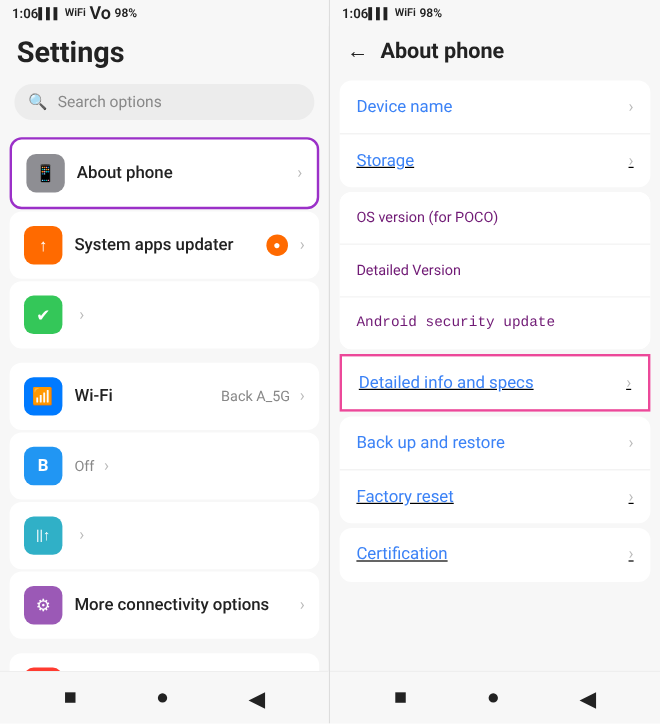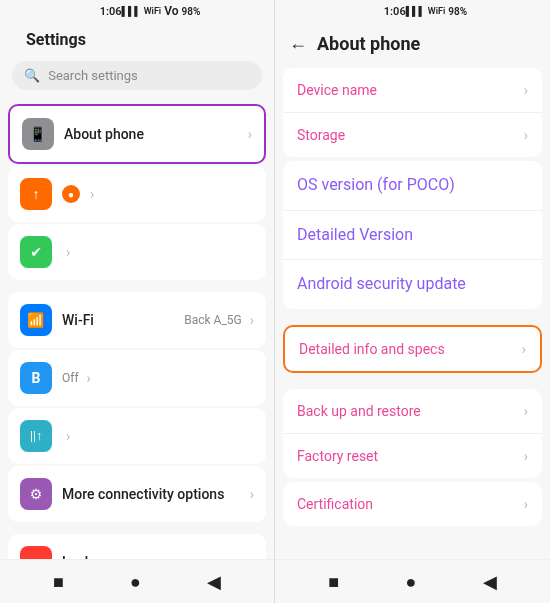--- a/index.html
+++ b/index.html
@@ -29,29 +29,28 @@
       height: 100%;
       background: #f7f7f7;
       display: flex;
       flex-direction: column;
       overflow: hidden;
     }
 
     
     .status-bar {
       display: flex;
-      justify-content: center;
+      justify-content: flex-start;
       align-items: center;
       padding: 4px 10px;
       background: #f7f7f7;
       font-size: 11px;
       font-weight: 600;
       color: #222;
       height: 22px;
-      margin-left: 26px;
     }
     .status-bar-right {
       display: flex;
       align-items: center;
       gap: 3px;
       font-size: 10px;
     }
 
     
     .search-bar {
@@ -63,25 +62,24 @@
       padding: 7px 12px;
       gap: 8px;
     }
     .search-bar span {
       font-size: 13px;
       color: #888;
     }
 
     
     .panel-title {
-      font-size: 16px;
+      font-size: 24px;
       font-weight: 700;
       color: #222;
       padding: 8px 14px 4px 14px;
-      margin-left: 12px;
     }
 
     
     .settings-list {
       flex: 1;
       overflow-y: auto;
       padding: 4px 0;
     }
 
     .settings-item {
@@ -201,60 +199,62 @@
     .right-item {
       display: flex;
       align-items: center;
       justify-content: space-between;
       padding: 13px 14px;
       border-bottom: 1px solid #f0f0f0;
       cursor: pointer;
     }
     .right-item:last-child {
       border-bottom: none;
+      text-decoration: underline;
     }
     .right-item-label {
       font-size: 14px;
-      color: #ec4899;
+      color: #3b82f6;
       font-weight: 400;
       line-height: 1.3;
     }
     .right-item-chevron {
       font-size: 14px;
       color: #bbb;
     }
 
     .right-plain-item {
       display: flex;
       align-items: flex-start;
       padding: 13px 14px;
       background: #fff;
       margin: 0;
       border-bottom: 1px solid #f0f0f0;
     }
     .right-plain-item:last-child {
       border-bottom: none;
+      font-family: Liberation Mono, monospace;
     }
     .right-plain-label {
-      font-size: 16px;
-      color: #8b5cf6;
+      font-size: 12px;
+      color: #701a75;
       line-height: 1.4;
     }
 
     .right-section-plain {
       background: #fff;
       margin: 4px 8px;
       border-radius: 10px;
       overflow: hidden;
     }
 
     .highlighted-section {
-      margin: 16px 8px;
-      border-radius: 10px;
-      border: 2px solid #f97316;
+      margin: 4px 8px;
+      border-radius: 0;
+      border: 2px solid #ec4899;
       overflow: hidden;
       background: #fff;
     }
 
     .right-nav-bar {
       display: flex;
       justify-content: space-around;
       align-items: center;
       padding: 10px 20px;
       background: #f7f7f7;
@@ -265,47 +265,50 @@
 </head>
 <body>
 
 <div class="left-panel">
 
   <div class="status-bar">
     <span>1:06</span>
     <div class="status-bar-right">
       <span style="font-size:9px;">▌▌▌</span>
       <span style="font-size:9px;">WiFi</span>
-      <span style="font-size:12px;">Vo</span>
+      <span style="font-size:15px;">Vo</span>
       <span>98%</span>
     </div>
   </div>
 
   <div class="panel-title">Settings</div>
 
   <div class="search-bar">
     <span>🔍</span>
-    <span>Search settings</span>
+    <span>Search options</span>
   </div>
 
   <div class="settings-list">
 
     <div class="settings-item active">
       <div class="item-icon icon-gray" style="background:#8e8e93;">
         <span style="color:#fff;font-size:14px;">📱</span>
       </div>
       <div class="item-text">
         <div class="item-label">About phone</div>
       </div>
       <span class="item-chevron">›</span>
     </div>
 
     <div class="settings-item">
       <div class="item-icon icon-orange" style="background:#ff6a00;">
         <span style="color:#fff;font-size:14px;">↑</span>
+      </div>
+      <div class="item-text">
+        <div class="item-label">System apps updater</div>
       </div>
       <div class="item-badge">●</div>
       <span class="item-chevron">›</span>
     </div>
 
     <div class="settings-item">
       <div class="item-icon" style="background:#34c759;">
         <span style="color:#fff;font-size:14px;">✔</span>
       </div>
       <span class="item-chevron">›</span>

